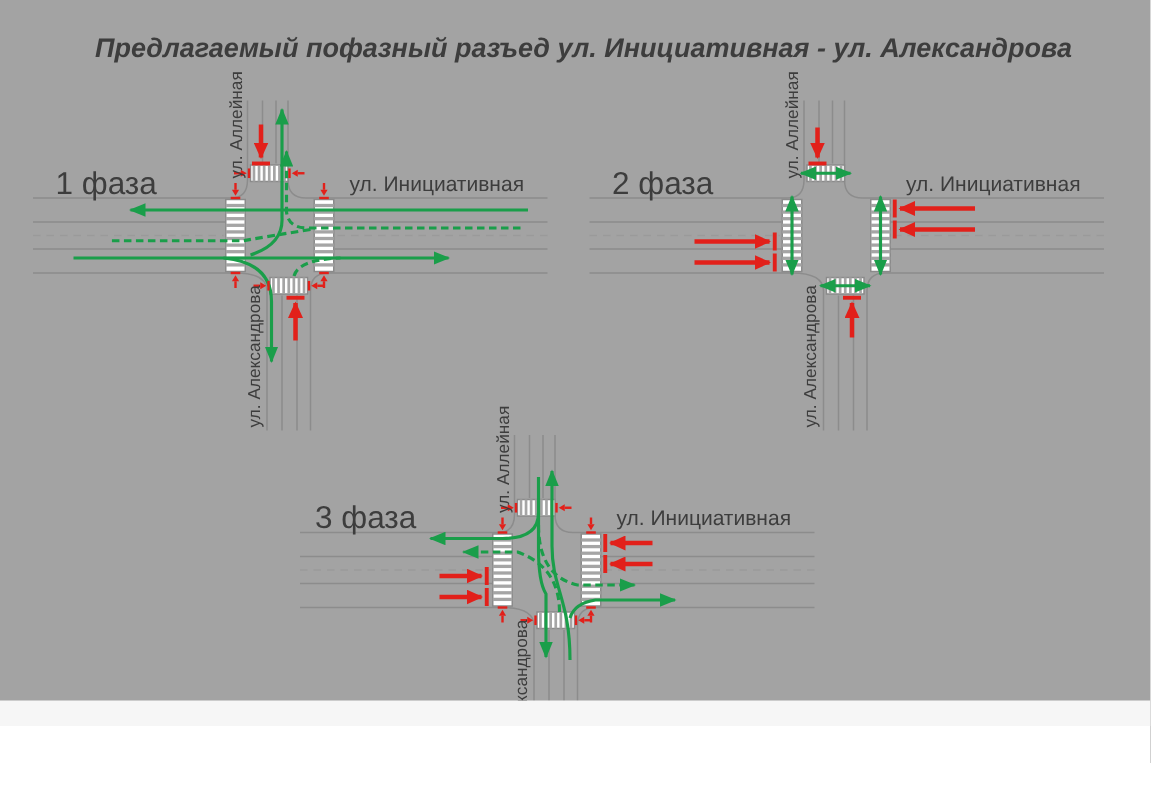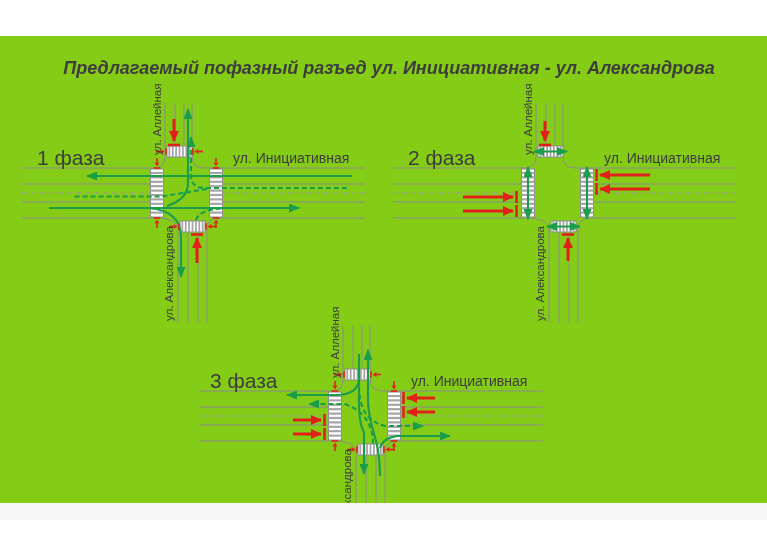--- a/index.html
+++ b/index.html
@@ -1,20 +1,20 @@
 <!DOCTYPE html>
 <html style="--green: #1a9e4a; --red: #e2201a; --road_line: #8c8c8c; --text: #3d3d3d; --footer_bar: #f6f6f6;"><head>
 <meta charset="utf-8">
 <title></title>
 <style>
   :root{
     --green:#1a9e4a; --red:#e2201a; --road_line:#8c8c8c; --text:#3d3d3d; --footer_bar:#f6f6f6;
   }
   html,body{margin:0;padding:0;background:#fff;}
-  .stage{position:relative;width:767px;height:484px;background:#84cc16;overflow:hidden;margin-top:36px;}
+  .stage{position:relative;width:767px;height:484px;background:#a3a3a3;overflow:hidden;}
   svg{display:block;}
   text{font-family:"Liberation Sans","DejaVu Sans",sans-serif;fill:var(--text);}
   .t-title{font-size:18px;font-weight:bold;font-style:italic;}
   .t-phase{font-size:21px;}
   .t-street-h{font-size:14px;}
   .t-street-v{font-size:11.5px;}
   .rd{stroke:var(--road_line);stroke-width:1;fill:none;}
   .rdd{stroke-dasharray:5 4;stroke:#9a9a9a;}
   .zeb rect{fill:#fff;stroke:#8a8a8a;stroke-width:1;}
   .zeb line{stroke:#a5a5a5;stroke-width:2.2;}

